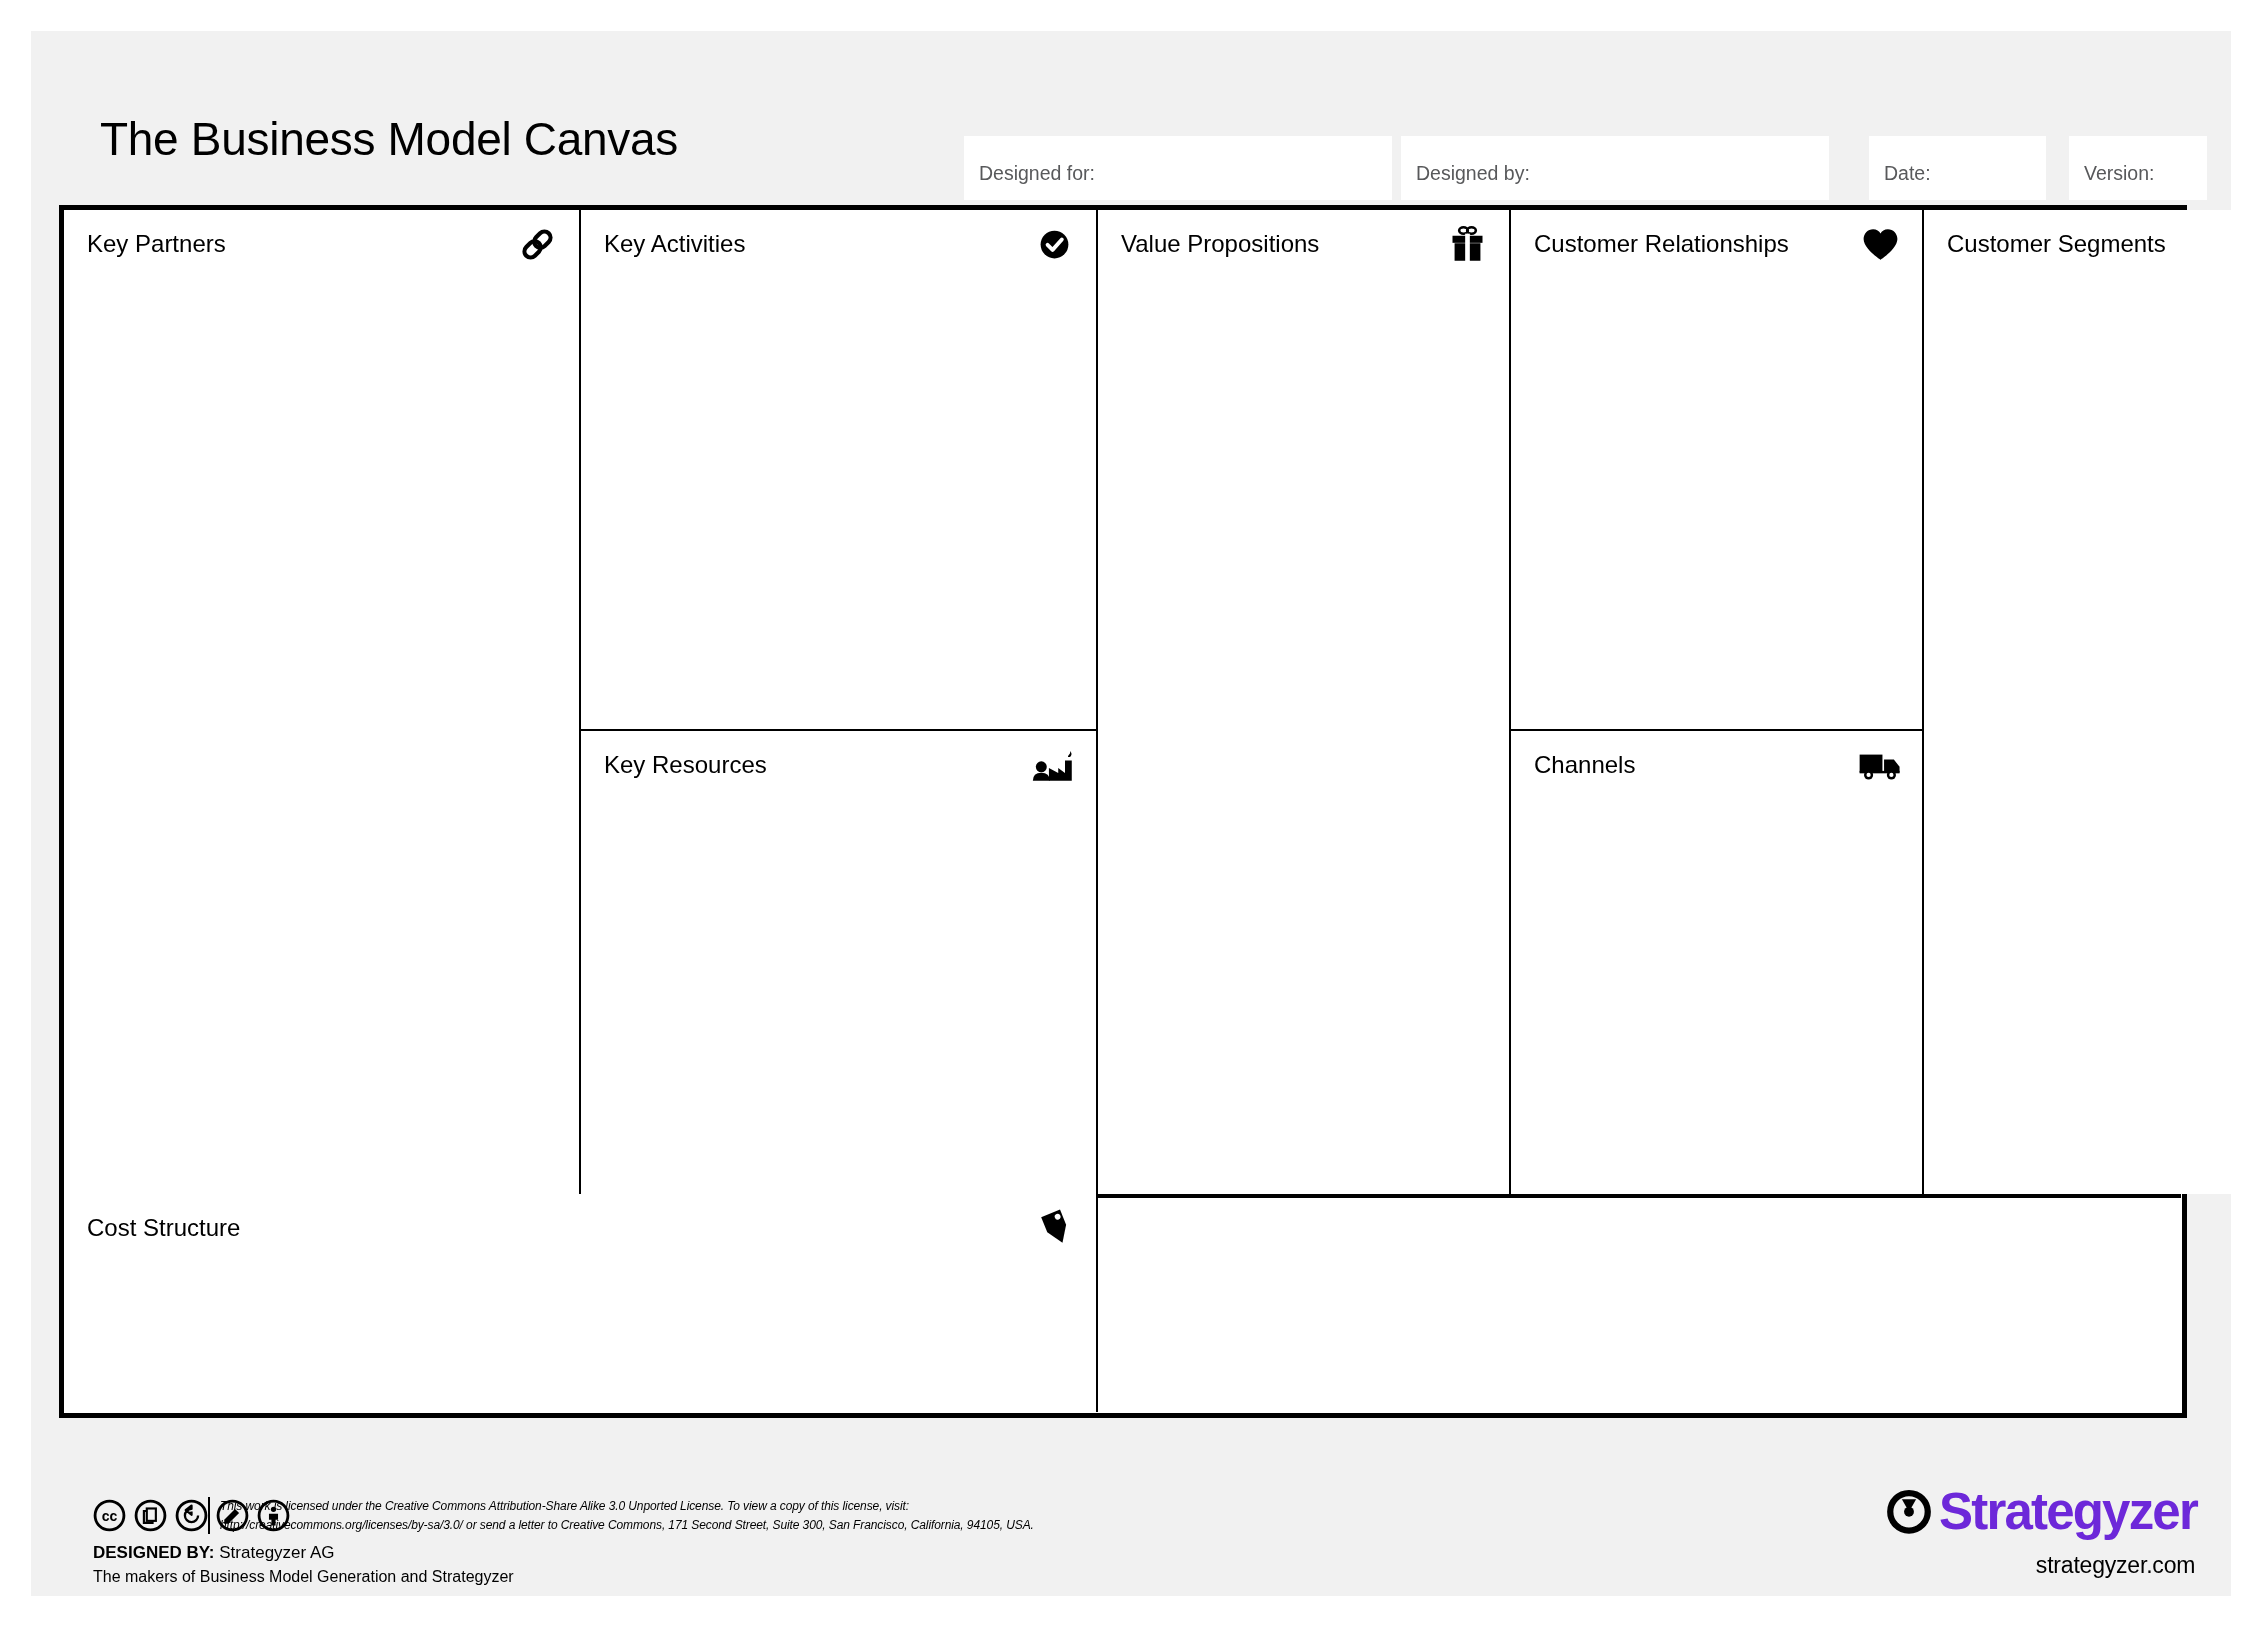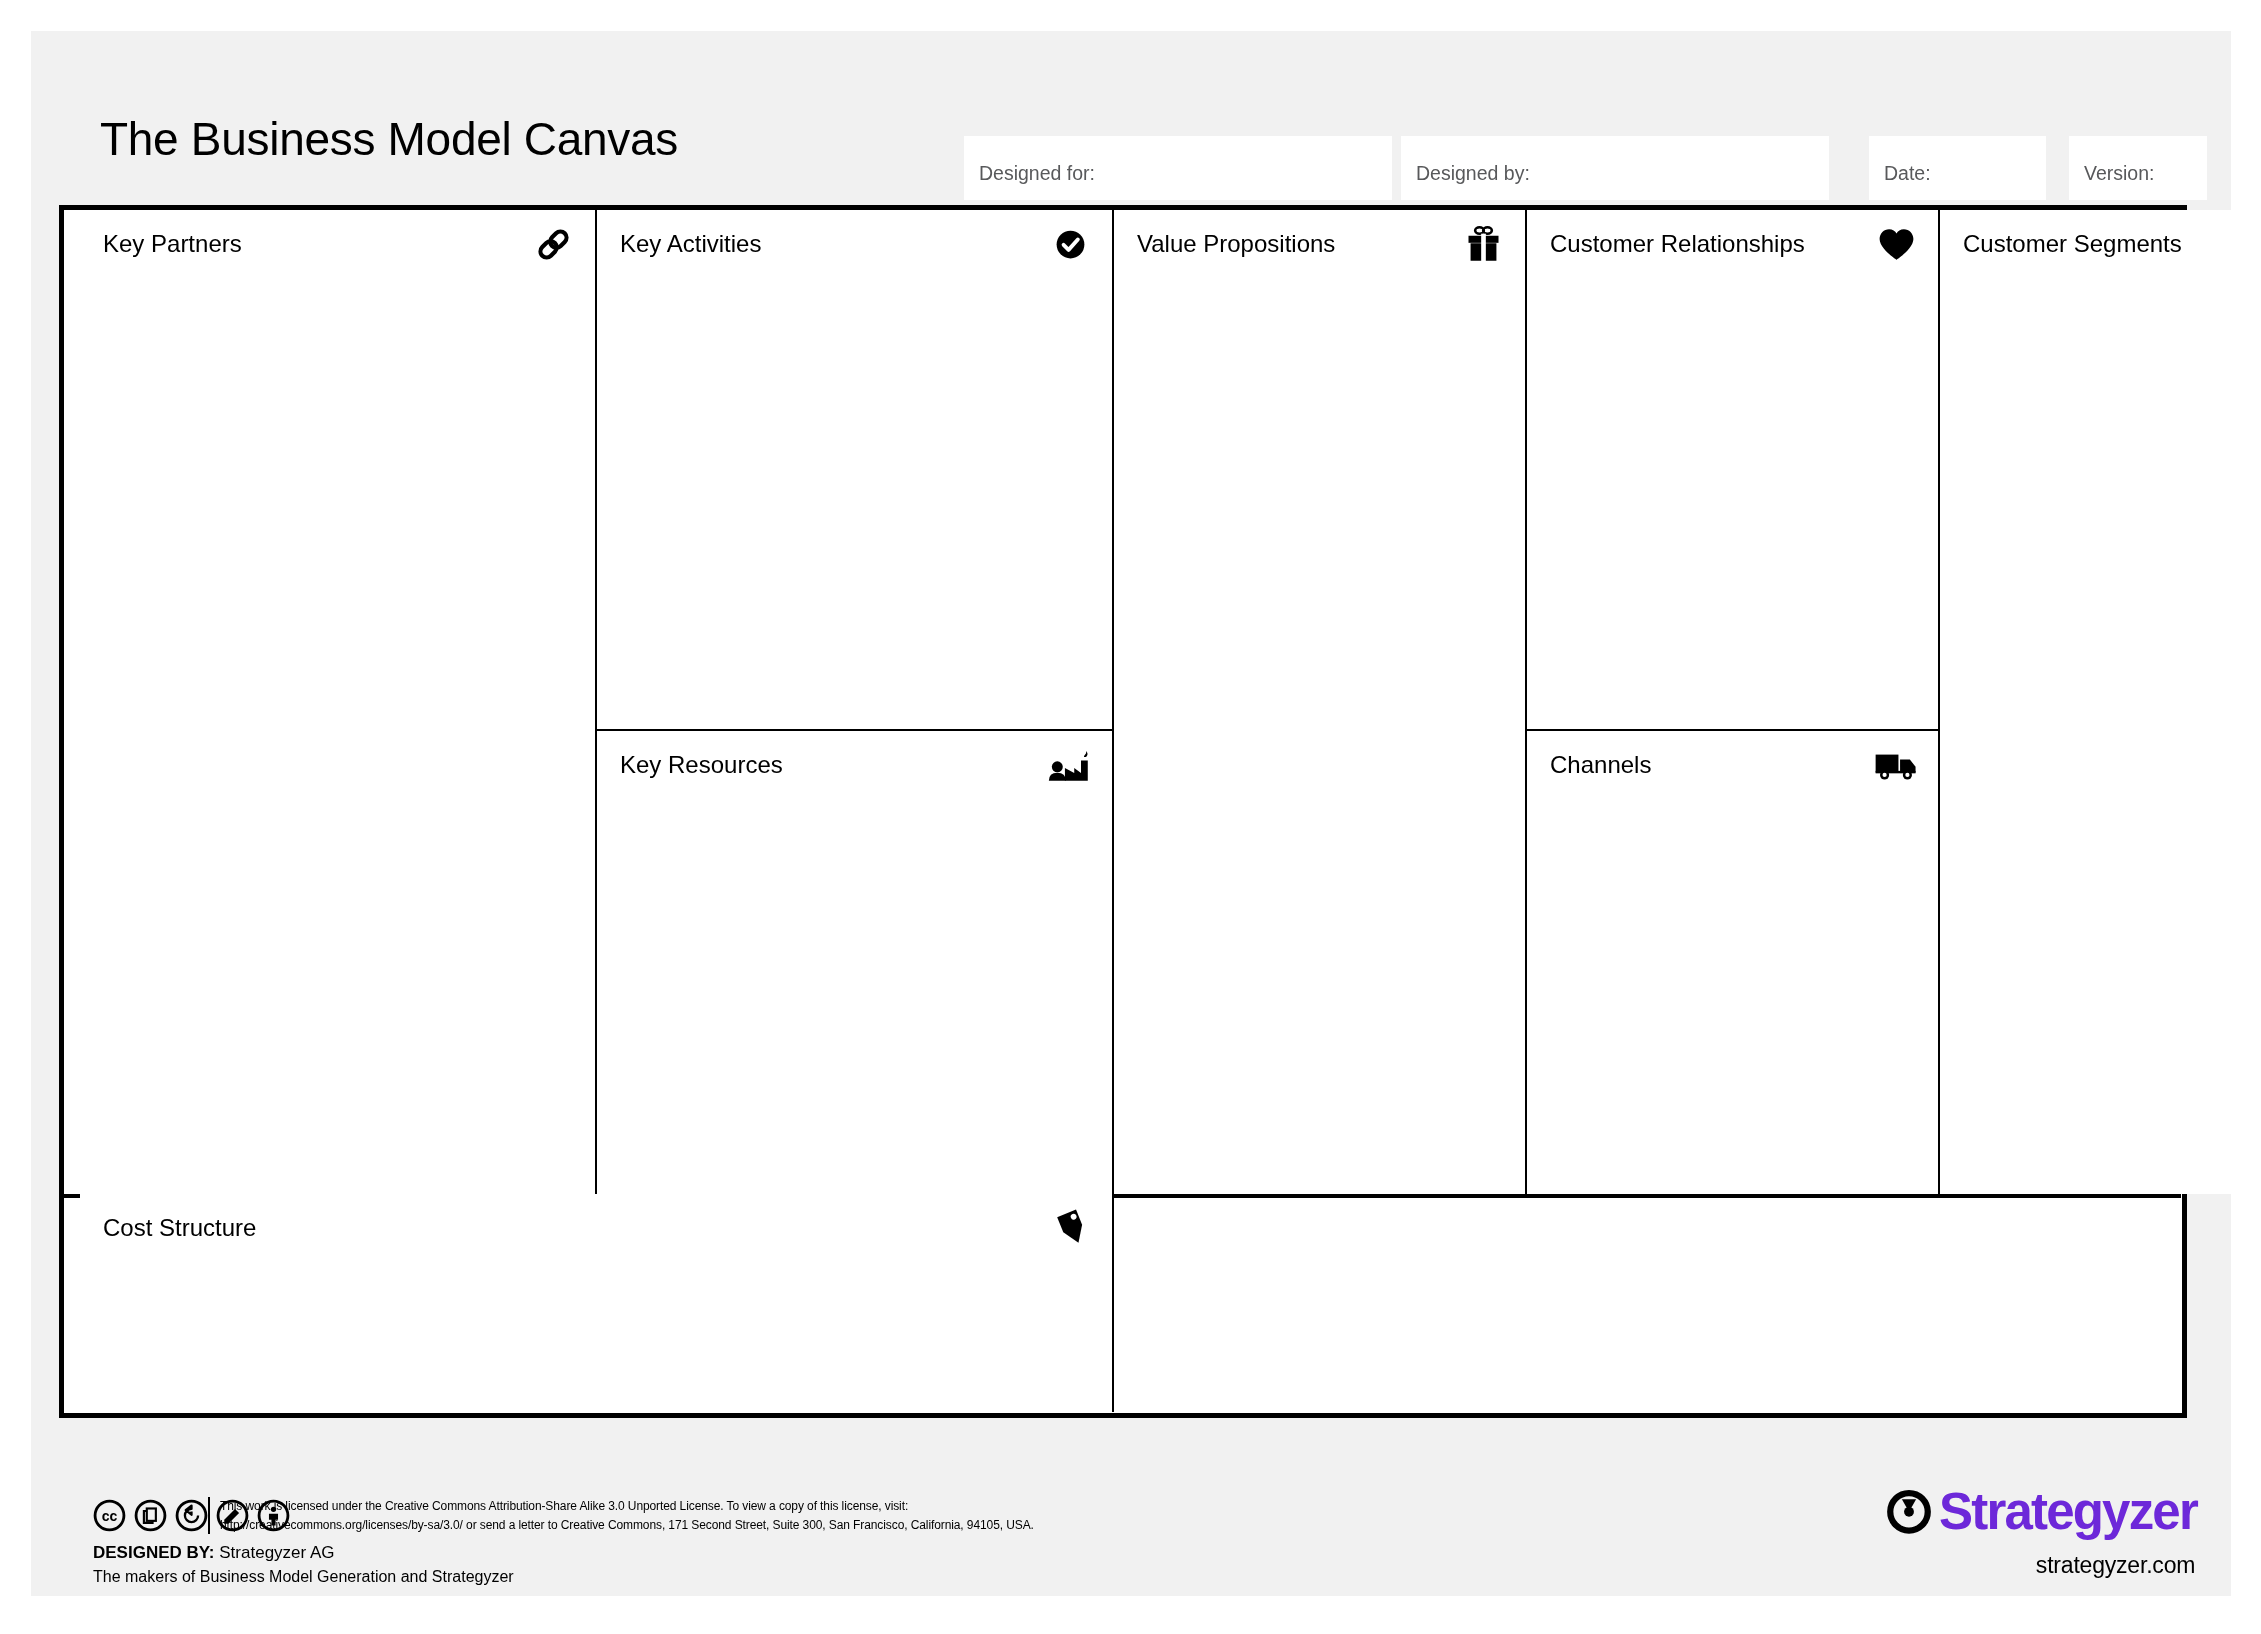--- a/index.html
+++ b/index.html
@@ -68,21 +68,20 @@
     width: 2128px;
     height: 1213px;
     background: #ffffff;
     border: 5.3px solid #000000;
   }
 
   .cell {
     position: absolute;
     background: #ffffff;
     overflow: hidden;
-    margin-left: 16px;
   }
   .cell .cell-title {
     position: absolute;
     left: 23px;
     top: 19.5px;
     font-size: 24px;
     font-weight: 400;
     color: #000000;
     white-space: nowrap;
   }
@@ -150,20 +149,21 @@
 
   #license-text {
     position: absolute;
     left: 189px;
     top: 67px;
     width: 869px;
     font-size: 12px;
     line-height: 1.55;
     color: #000000;
     letter-spacing: -0.1px;
+    font-style: italic;
   }
 
   #designed-by-line {
     position: absolute;
     left: 62px;
     top: 113px;
     font-size: 17px;
     color: #000000;
     white-space: nowrap;
   }

